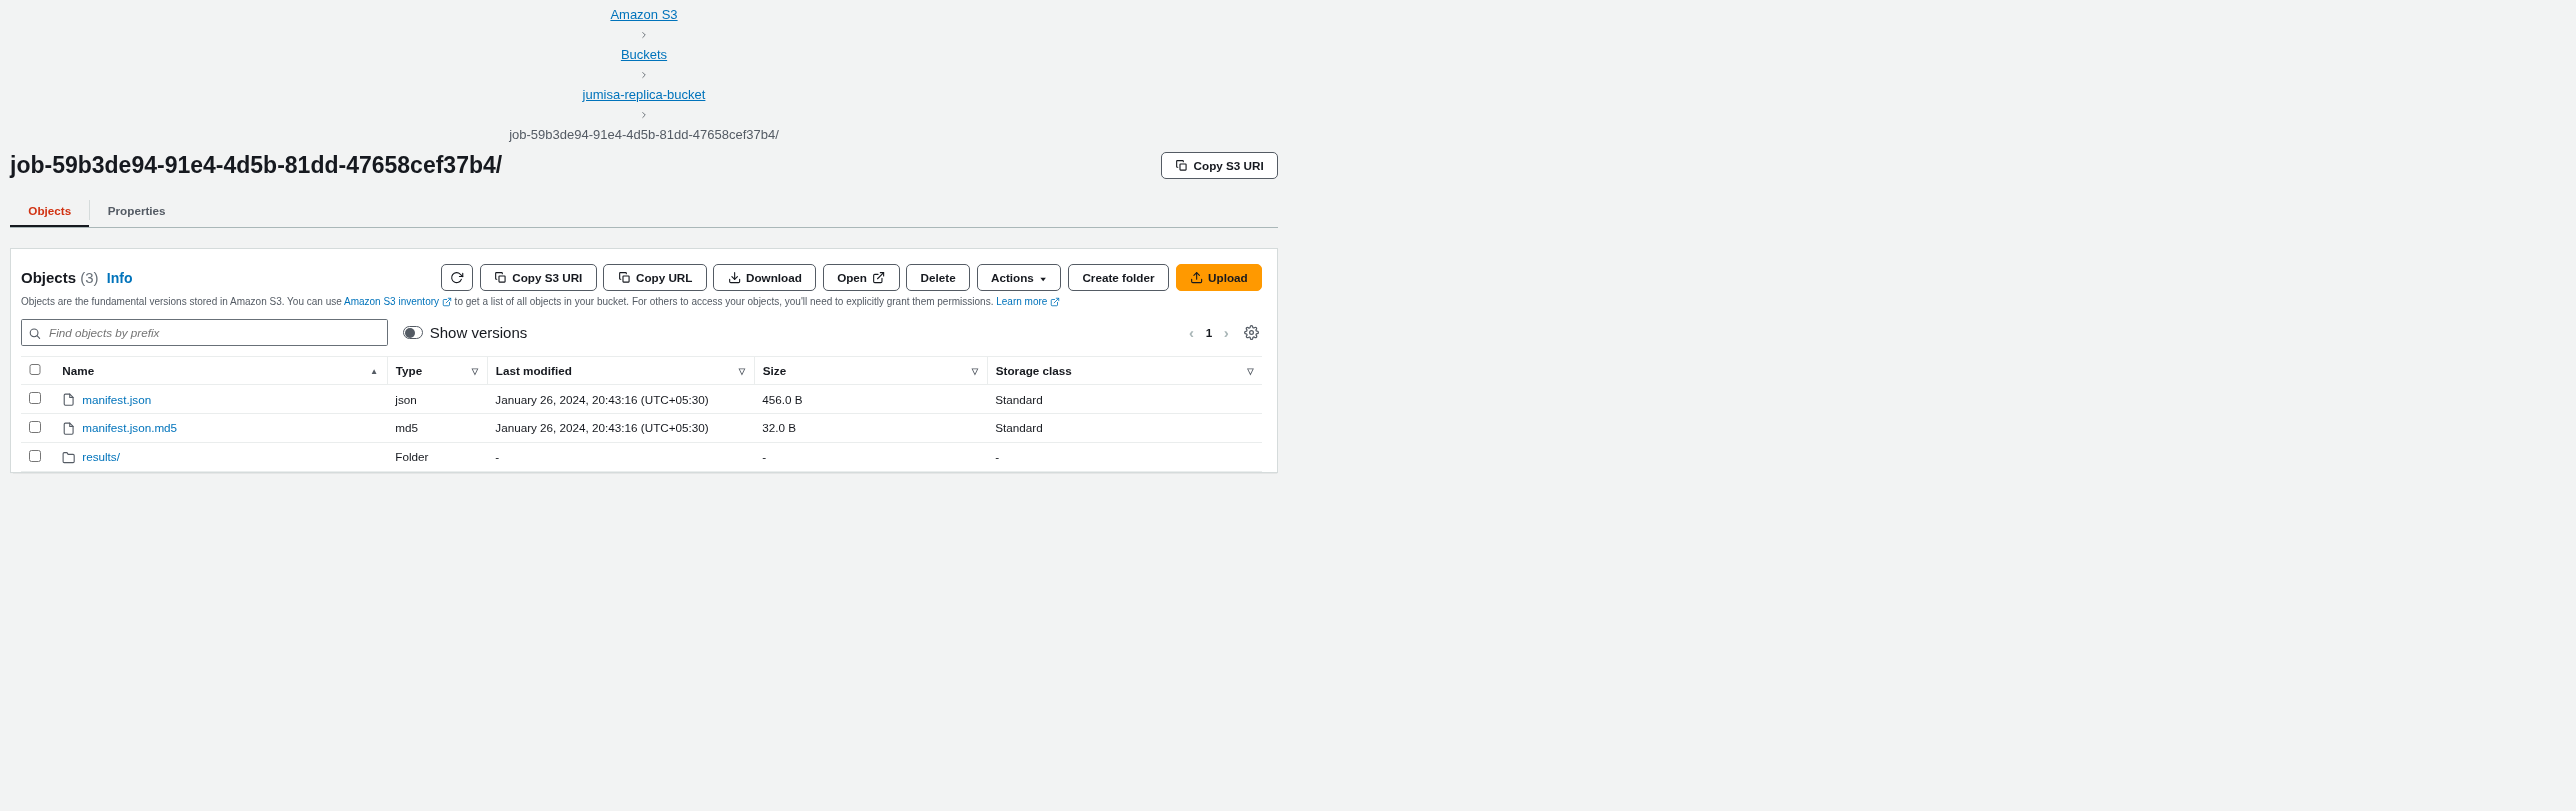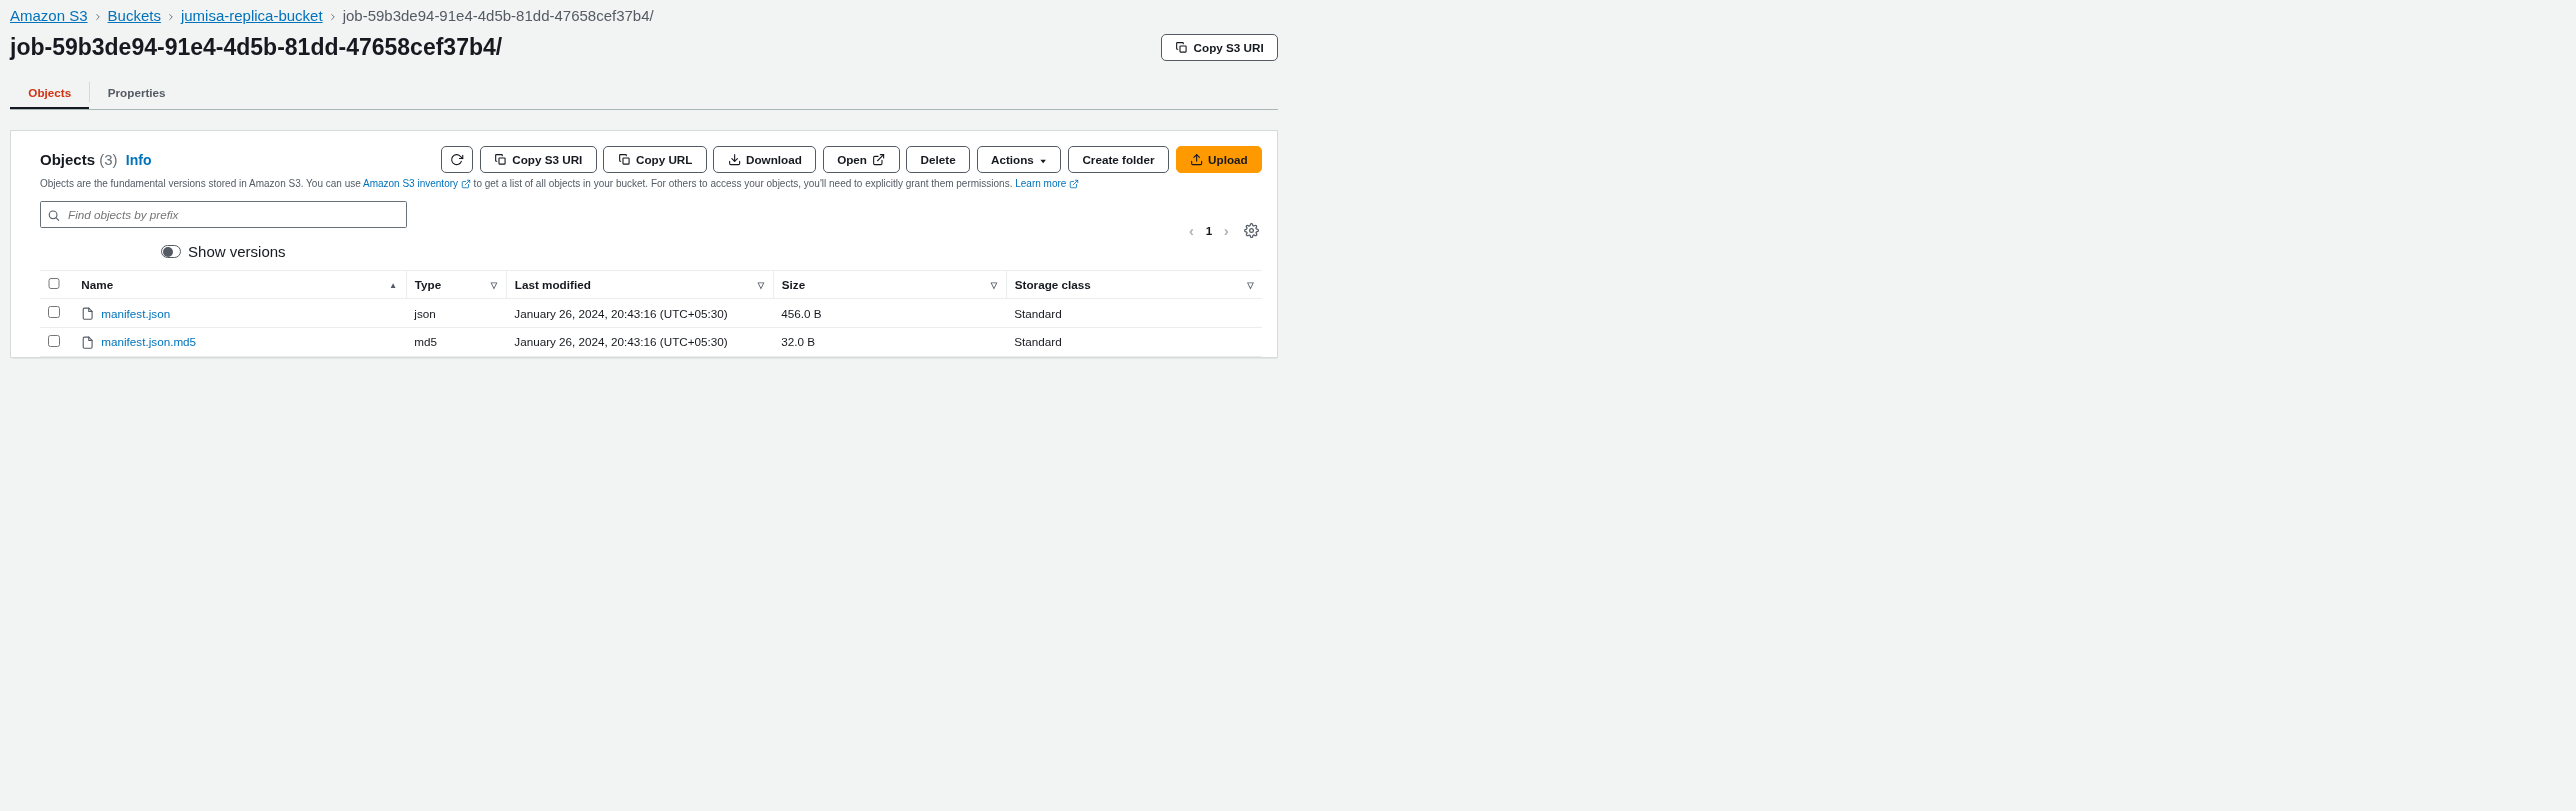--- a/index.html
+++ b/index.html
@@ -8,25 +8,26 @@
     background: #f2f3f3;
     color: #16191f;
     font-size: 11.7px;
     width: 1288px;
   }
   a { color: #0073bb; text-decoration: none; }
 
   
   .breadcrumb {
     padding: 6.7px 10px 5px 10px;
-    font-size: 15px;
+    font-size: 13px;
     display: flex;
     align-items: center;
     gap: 5px;
     flex-wrap: wrap;
+    flex-direction: column;
   }
   .breadcrumb a { color: #0073bb; text-decoration: underline; }
   .breadcrumb .sep { color: #545b64; }
   .breadcrumb .current { color: #545b64; }
 
   
   .page-header {
     display: flex;
     justify-content: space-between;
     align-items: center;
@@ -86,21 +87,21 @@
     bottom: 5px;
     width: 0.8px;
     background: #d5dbdb;
   }
 
   
   .panel {
     background: #fff;
     border: 0.8px solid #d5dbdb;
     margin: 20px 10px 10px 10px;
-    padding: 15px 15px 0 29px;
+    padding: 15px 15px 0 10px;
     box-shadow: 0 0.8px 0.8px rgba(0,0,0,0.05);
   }
   .panel-header {
     display: flex;
     justify-content: space-between;
     align-items: center;
     margin-bottom: 5px;
   }
   .panel-title-wrap {
     display: flex;
@@ -121,21 +122,21 @@
     margin-bottom: 11.7px;
   }
 
   .search-row {
     display: flex;
     align-items: center;
     justify-content: space-between;
     margin-bottom: 10px;
     gap: 15px;
   }
-  .search-left { display: flex; align-items: center; gap: 15px; flex-direction: column; }
+  .search-left { display: flex; align-items: center; gap: 15px; }
   .search-box {
     position: relative;
     width: 367px;
   }
   .search-box input {
     width: 100%;
     height: 27px;
     border: 0.8px solid #687078;
     border-radius: 1.7px;
     padding: 3.3px 8.3px 3.3px 27px;
@@ -442,16 +443,29 @@
                   <path d="M14 2H6a2 2 0 0 0-2 2v16a2 2 0 0 0 2 2h12a2 2 0 0 0 2-2V8z"></path>
                   <polyline points="14 2 14 8 20 8"></polyline>
                 </svg></span>
               <span>manifest.json.md5</span>
             </a></td>
           <td>md5</td>
           <td>January 26, 2024, 20:43:16 (UTC+05:30)</td>
           <td class="col-size-cell">32.0 B</td>
           <td>Standard</td>
         </tr>
+        <tr>
+          <td class="col-check"><input type="checkbox" style=""></td>
+          <td class="name-cell"><a href="#" class="name-link">
+              <span class="file-icon-wrap"><svg class="icon" viewBox="0 0 24 24">
+                  <path d="M22 19a2 2 0 0 1-2 2H4a2 2 0 0 1-2-2V5a2 2 0 0 1 2-2h5l2 3h9a2 2 0 0 1 2 2z"></path>
+                </svg></span>
+              <span>results/</span>
+            </a></td>
+          <td>Folder</td>
+          <td>-</td>
+          <td class="col-size-cell">-</td>
+          <td>-</td>
+        </tr>
       </tbody>
   </table>
 </div>
 
 
 </body></html>

